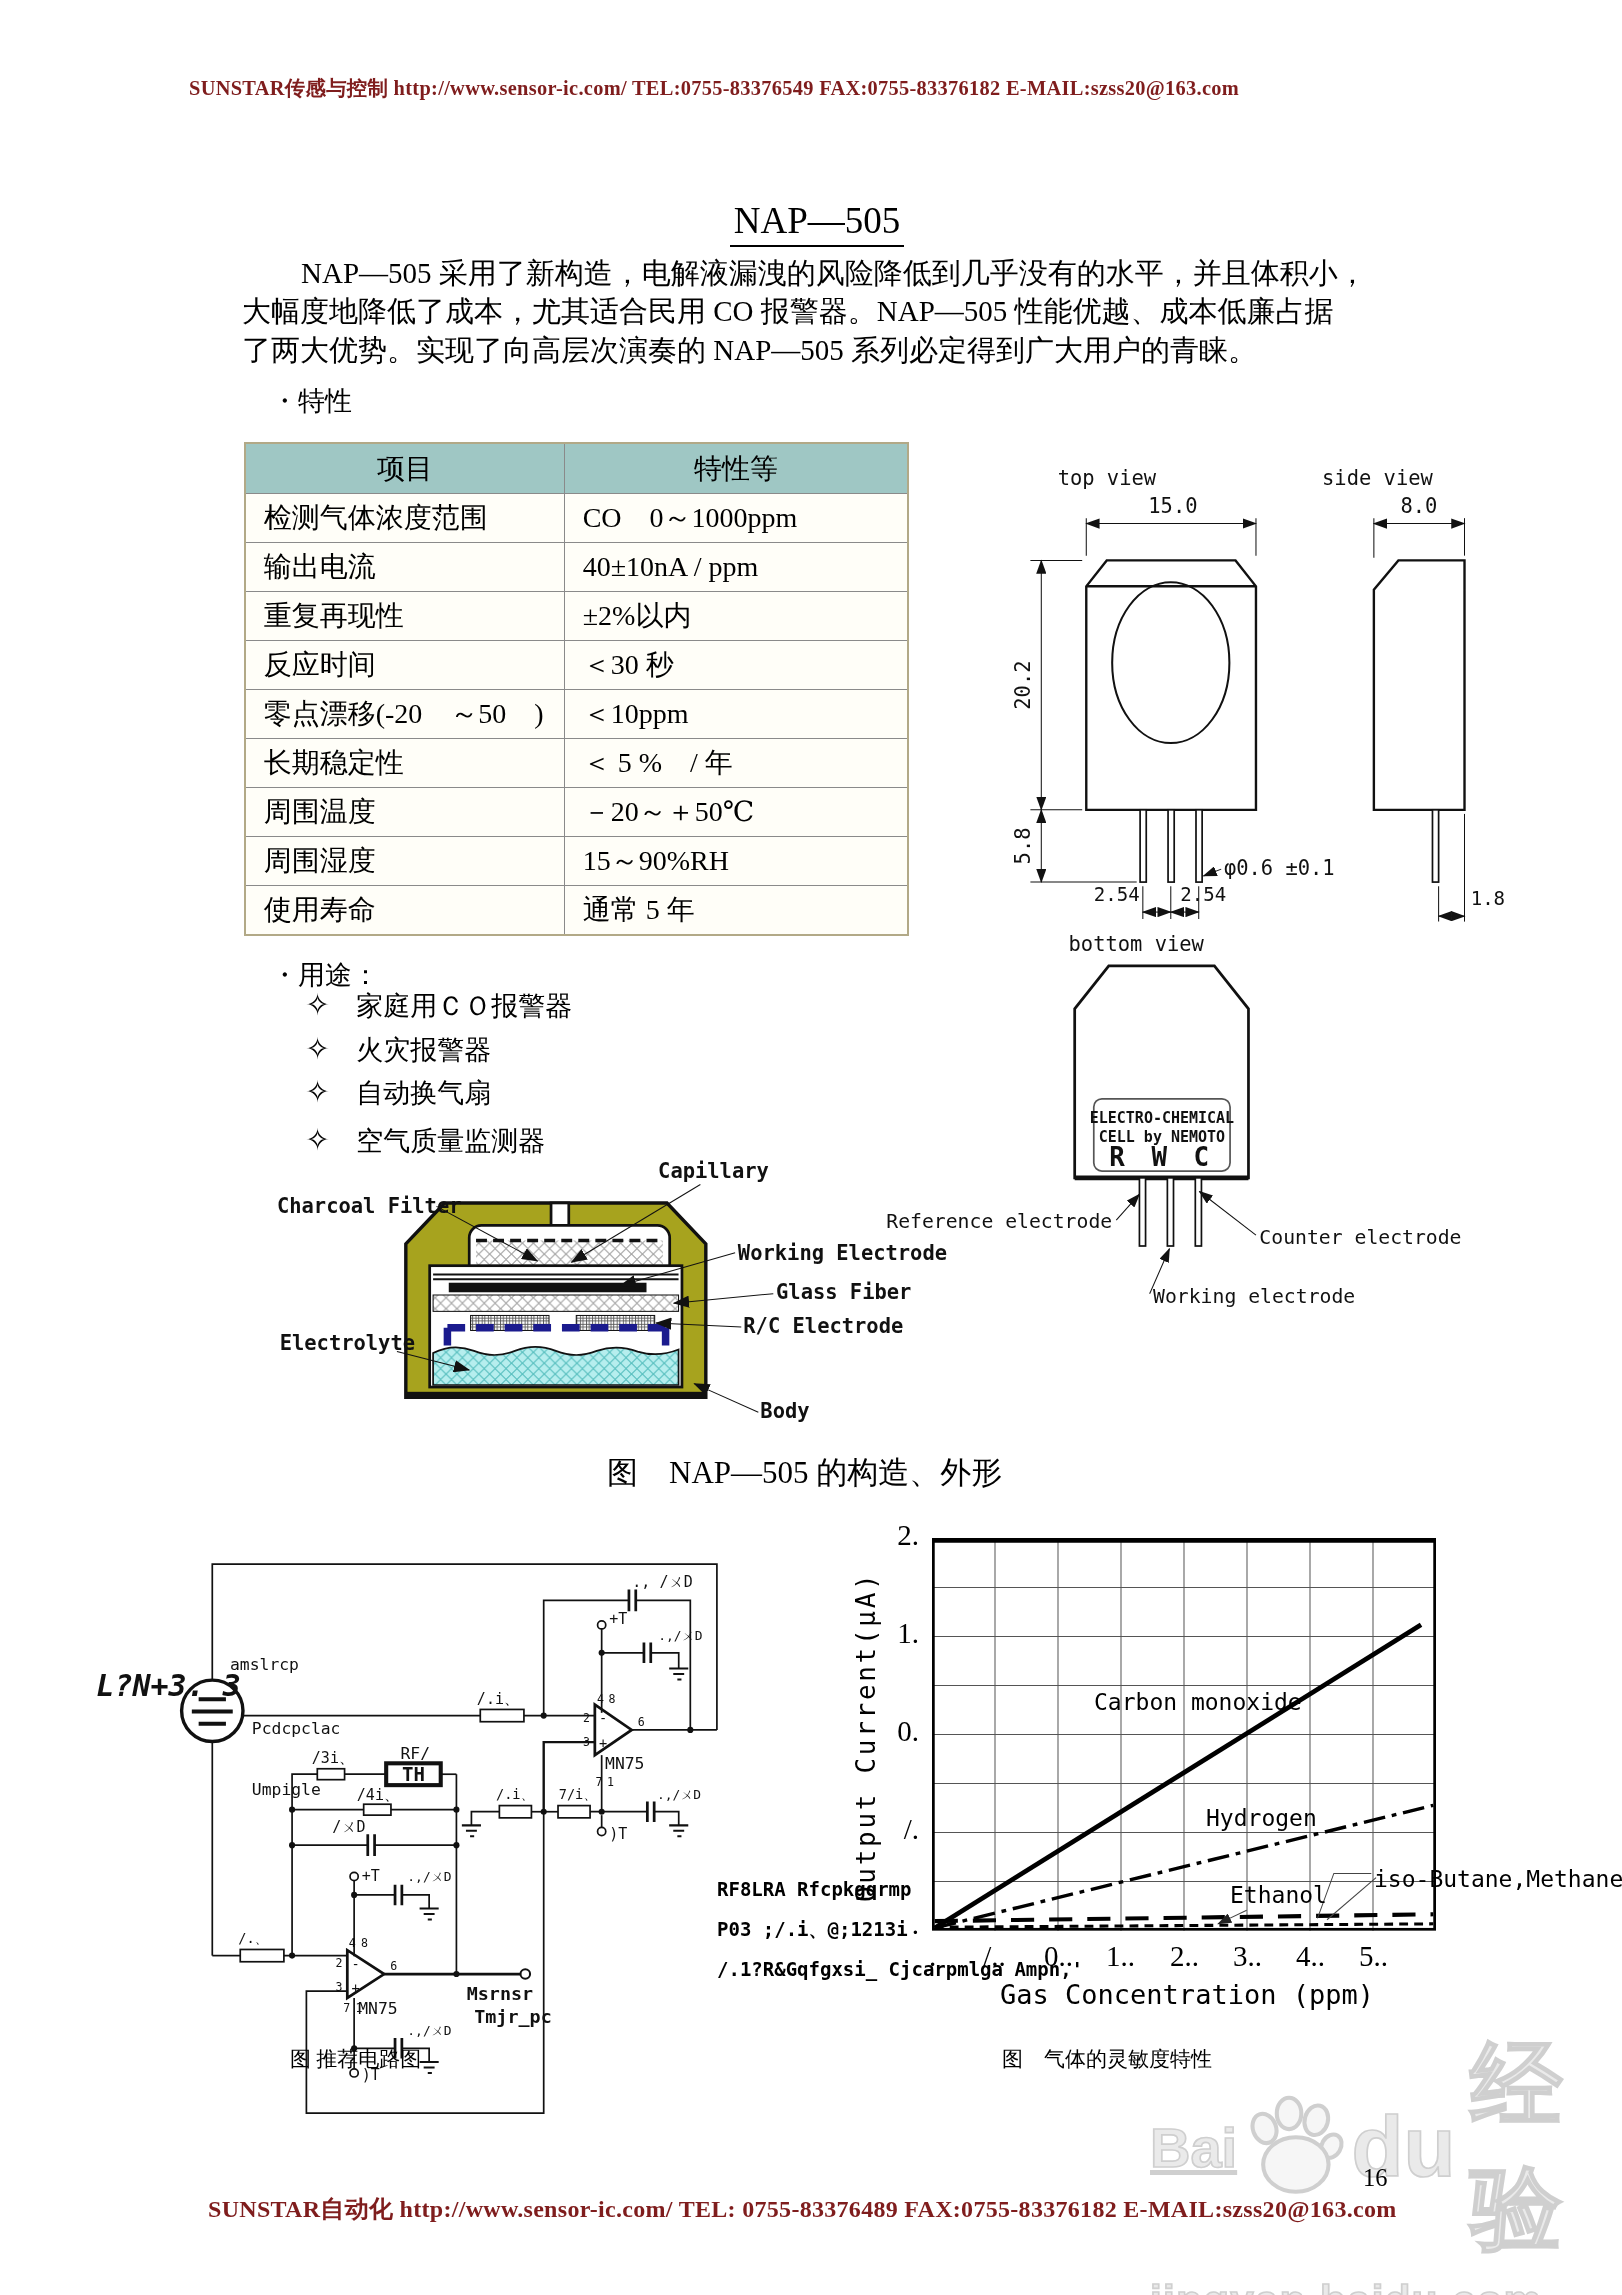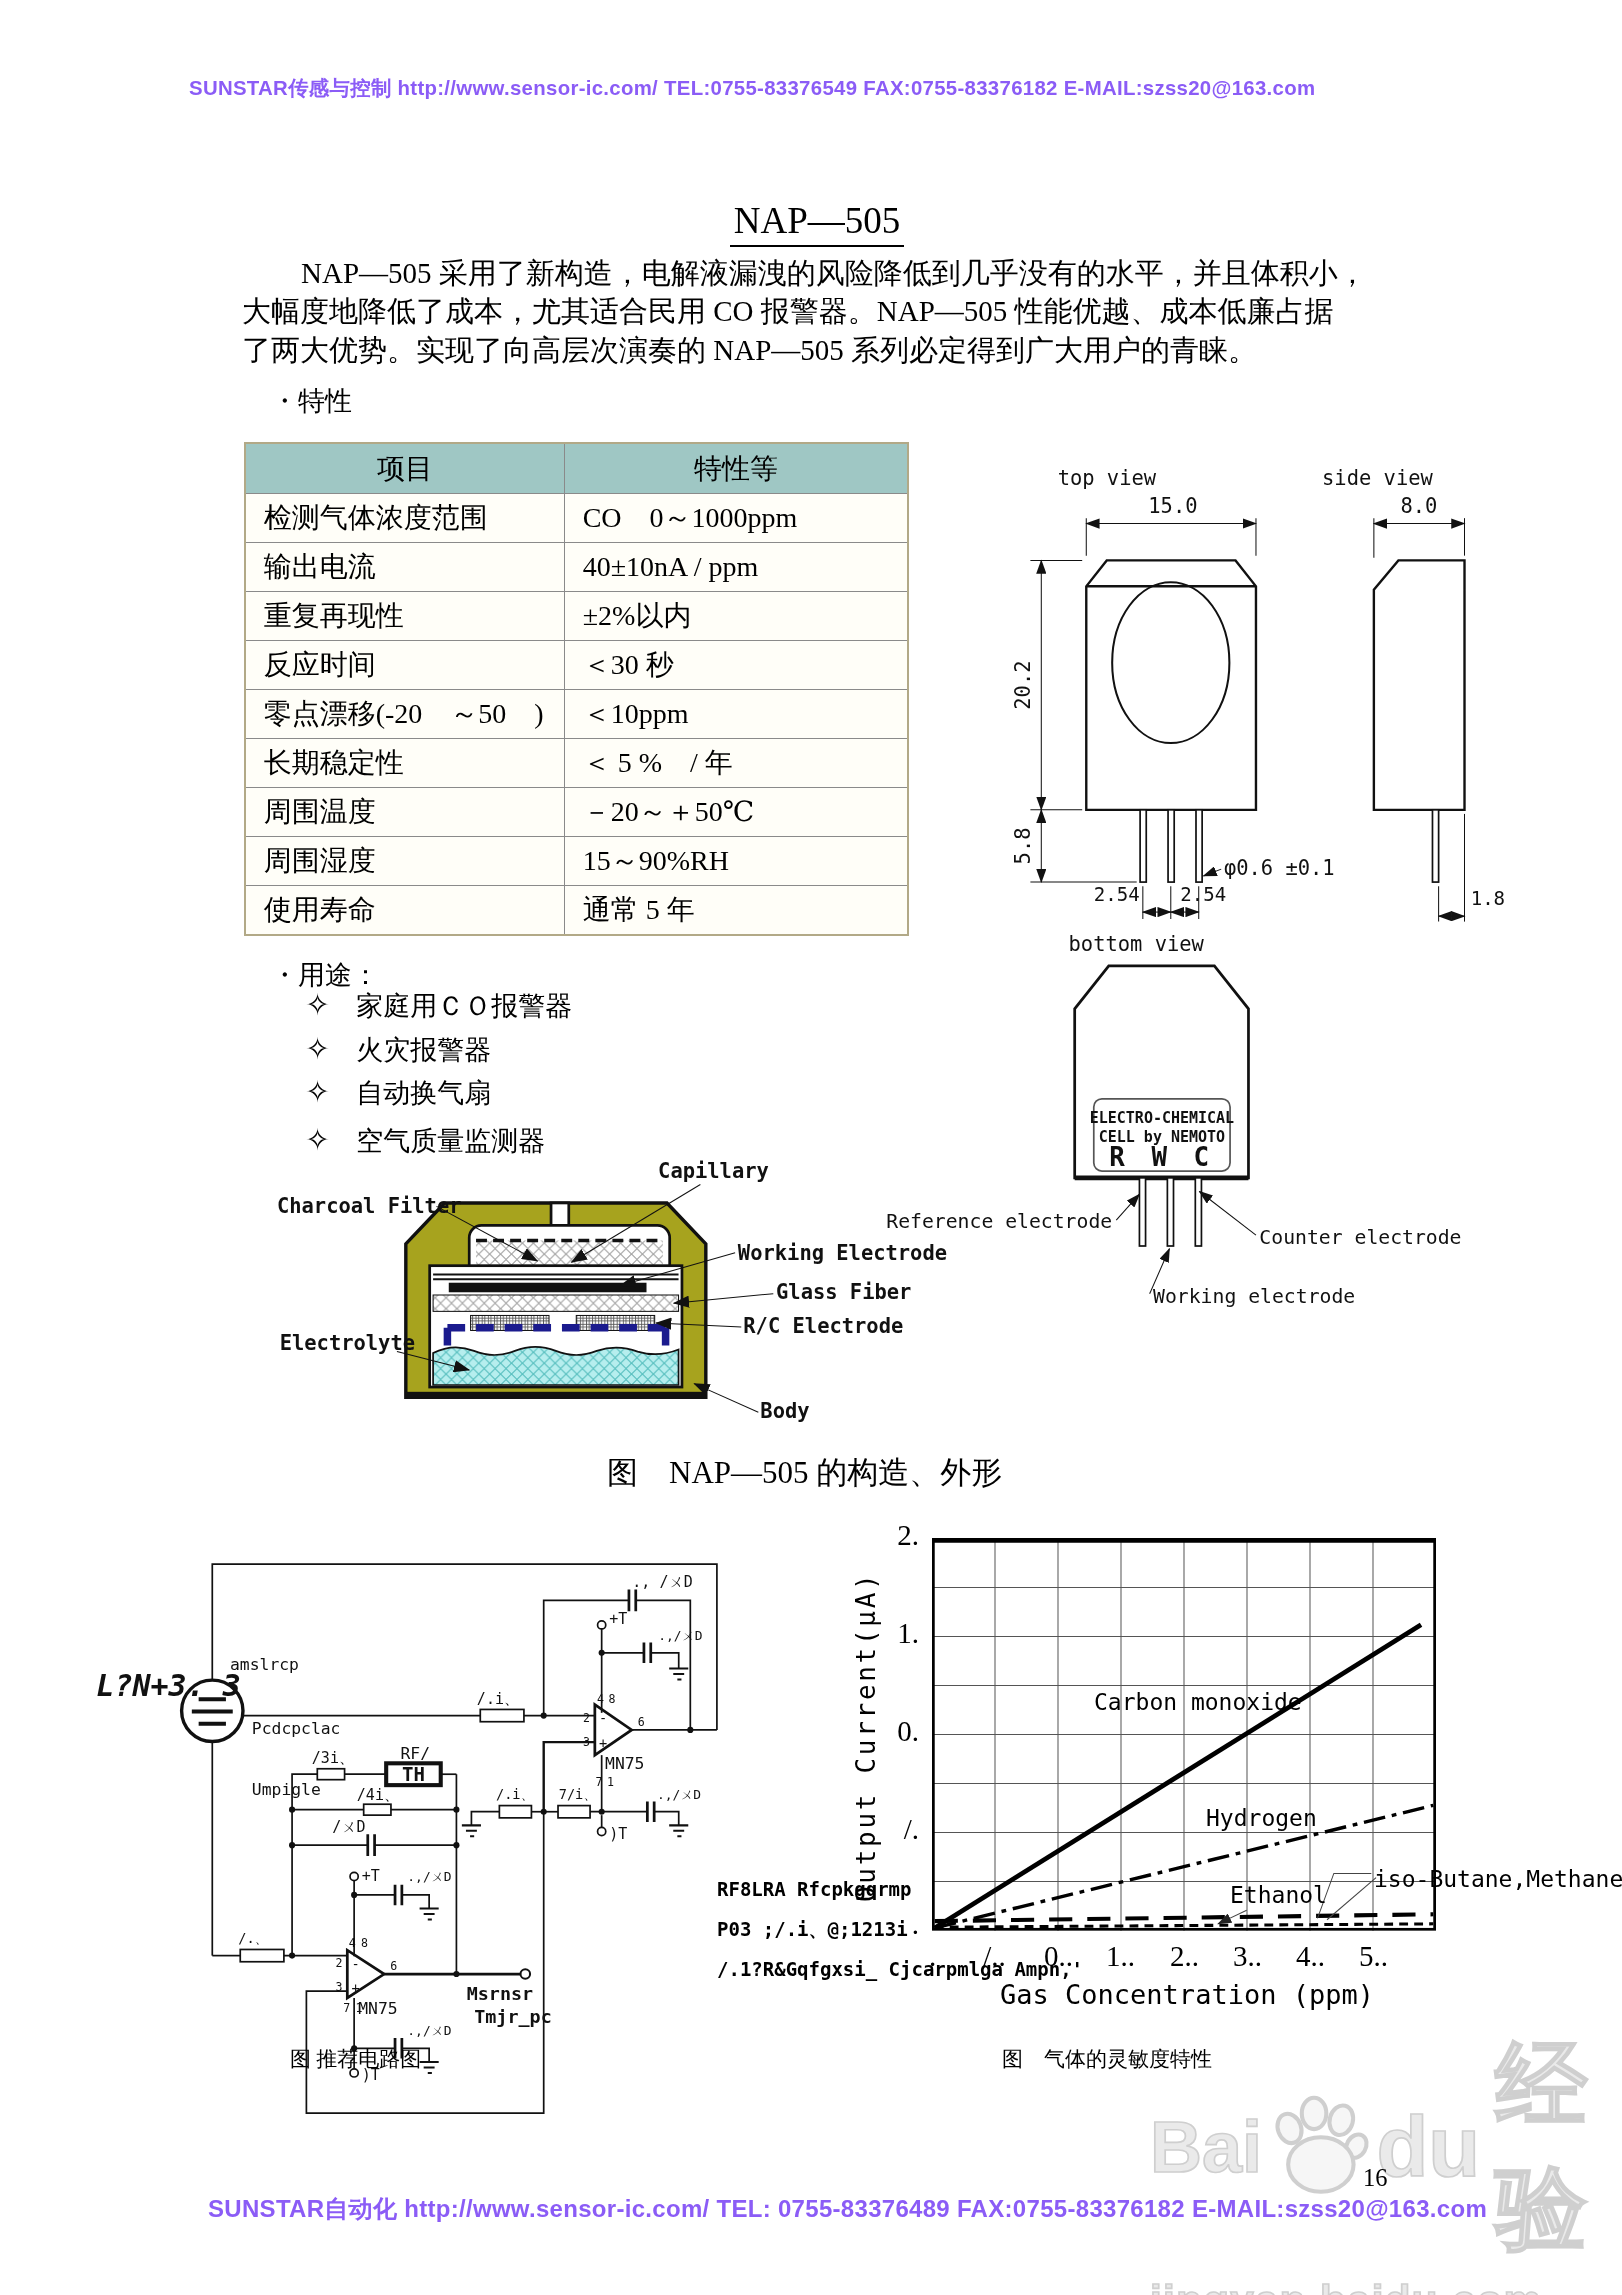--- a/index.html
+++ b/index.html
@@ -1,19 +1,19 @@
 <!DOCTYPE html>
 <html style="font-size:11px"><head>
 <meta charset="utf-8">
 <style>
   html,body{margin:0;padding:0;background:#fff;}
   #page{position:relative;width:1622px;height:2295px;background:#ffffff;overflow:hidden;
         font-family:"Liberation Serif","DejaVu Serif",serif;color:#000;}
   .abs{position:absolute;}
-  .red{color:#8b5cf6;font-family:Liberation Sans, sans-serif;font-weight:bold;}
+  .red{color:#7f1d1d;font-family:Liberation Serif, serif;font-weight:bold;}
   
   #hdr{left:189px;top:74px;font-size:20.4px;letter-spacing:0.3px;}
   #ftr{left:208px;top:2193px;font-size:24px;letter-spacing:0.3px;z-index:3;}
   #pageno{left:1363px;top:2164px;font-size:24.5px;z-index:3;}
   
   #title-wrap{left:242px;top:199px;width:1150px;text-align:center;}
   #title{display:inline-block;font-size:37px;border-bottom:2.7px solid #000;padding:0 4.1px 2.7px 4.1px;font-family:Liberation Serif, serif;}
   .introline{left:242px;width:1172px;font-size:29px;white-space:nowrap;}
   
   #feat-bullet{left:271px;top:383px;font-size:27px;}
@@ -51,21 +51,21 @@
   #wmrow{display:flex;align-items:center;gap:2.7px;}
   #wmurl{font-size:42px;margin-top:5.5px;letter-spacing:1.4px;}
 </style>
 </head>
 <body>
 
 <div id="page">
 
   <div id="wm" class="abs">
     <div id="wmrow">
-      <span class="wmtxt" style="font-size:72px;">Bai</span>
+      <span class="wmtxt" style="font-size:56px;text-decoration:underline;">Bai</span>
       <svg width="109" height="109" viewBox="0 0 160 160">
         <g stroke="#cfcfcf" stroke-width="6" fill="#f6f6f6">
           <ellipse cx="36" cy="52" rx="17" ry="22" transform="rotate(-20 36 52)"></ellipse>
           <ellipse cx="72" cy="30" rx="18" ry="23"></ellipse>
           <ellipse cx="112" cy="40" rx="17" ry="22" transform="rotate(15 112 40)"></ellipse>
           <ellipse cx="134" cy="78" rx="14" ry="18" transform="rotate(30 134 78)"></ellipse>
           <ellipse cx="82" cy="105" rx="48" ry="40"></ellipse>
         </g>
       </svg>
       <span class="wmtxt" style="font-size:85px;">du</span>

